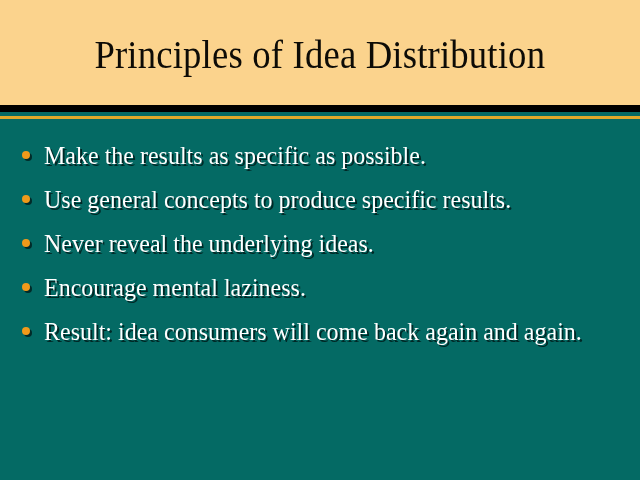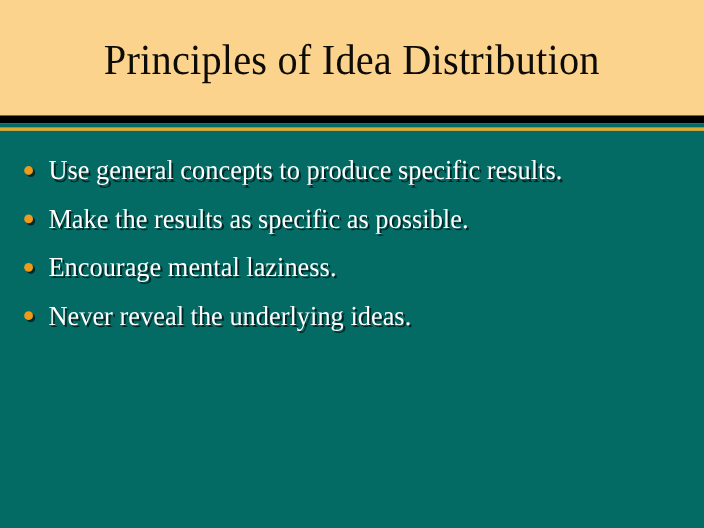--- a/index.html
+++ b/index.html
@@ -11,21 +11,21 @@
     height: 480px;
     overflow: hidden;
     background: #046a64;
     font-family: "Liberation Serif", "DejaVu Serif", serif;
   }
 
   #slide {
     position: relative;
     width: 640px;
     height: 480px;
-    background: #7dd3fc;
+    background: #14532d;
     overflow: hidden;
   }
 
   
   #header {
     position: absolute;
     left: 0;
     top: 0;
     width: 640px;
     height: 105px;
@@ -130,40 +130,46 @@
   <div id="rule-black"></div>
   <div id="rule-gap"></div>
   <div id="rule-gold"></div>
 
   <div id="body">
 
     <div class="bullet-row">
       <div class="bullet-marker">
         <div class="dot"></div>
       </div>
-      <div class="bullet-text">Use general concepts to produce specific results.</div>
+      <div class="bullet-text">Make the results as specific as possible.</div>
     </div>
 
     <div class="bullet-row">
       <div class="bullet-marker">
         <div class="dot"></div>
       </div>
-      <div class="bullet-text">Make the results as specific as possible.</div>
+      <div class="bullet-text">Use general concepts to produce specific results.</div>
     </div>
 
+
+    <div class="bullet-row">
+      <div class="bullet-marker">
+        <div class="dot"></div>
+      </div>
+      <div class="bullet-text">Never reveal the underlying ideas.</div>
+    </div>
 
     <div class="bullet-row">
       <div class="bullet-marker">
         <div class="dot"></div>
       </div>
       <div class="bullet-text">Encourage mental laziness.</div>
     </div>
 
     <div class="bullet-row">
       <div class="bullet-marker">
         <div class="dot"></div>
       </div>
-      <div class="bullet-text">Never reveal the underlying ideas.</div>
+      <div class="bullet-text">Result: idea consumers will come back again and again.</div>
     </div>
-
 
   </div>
 </div>
 
 </body></html>

